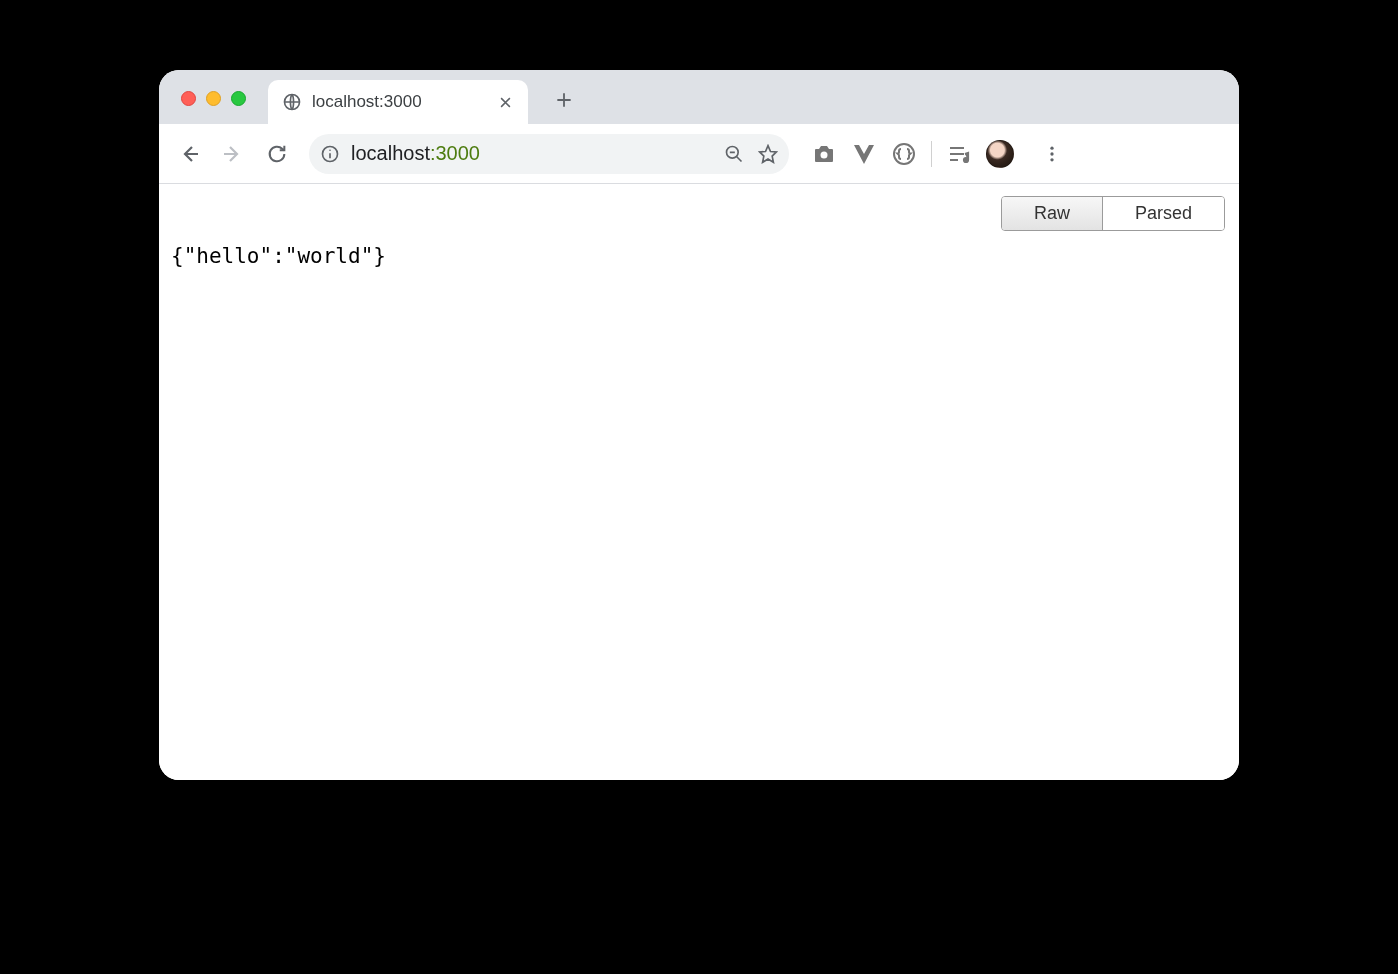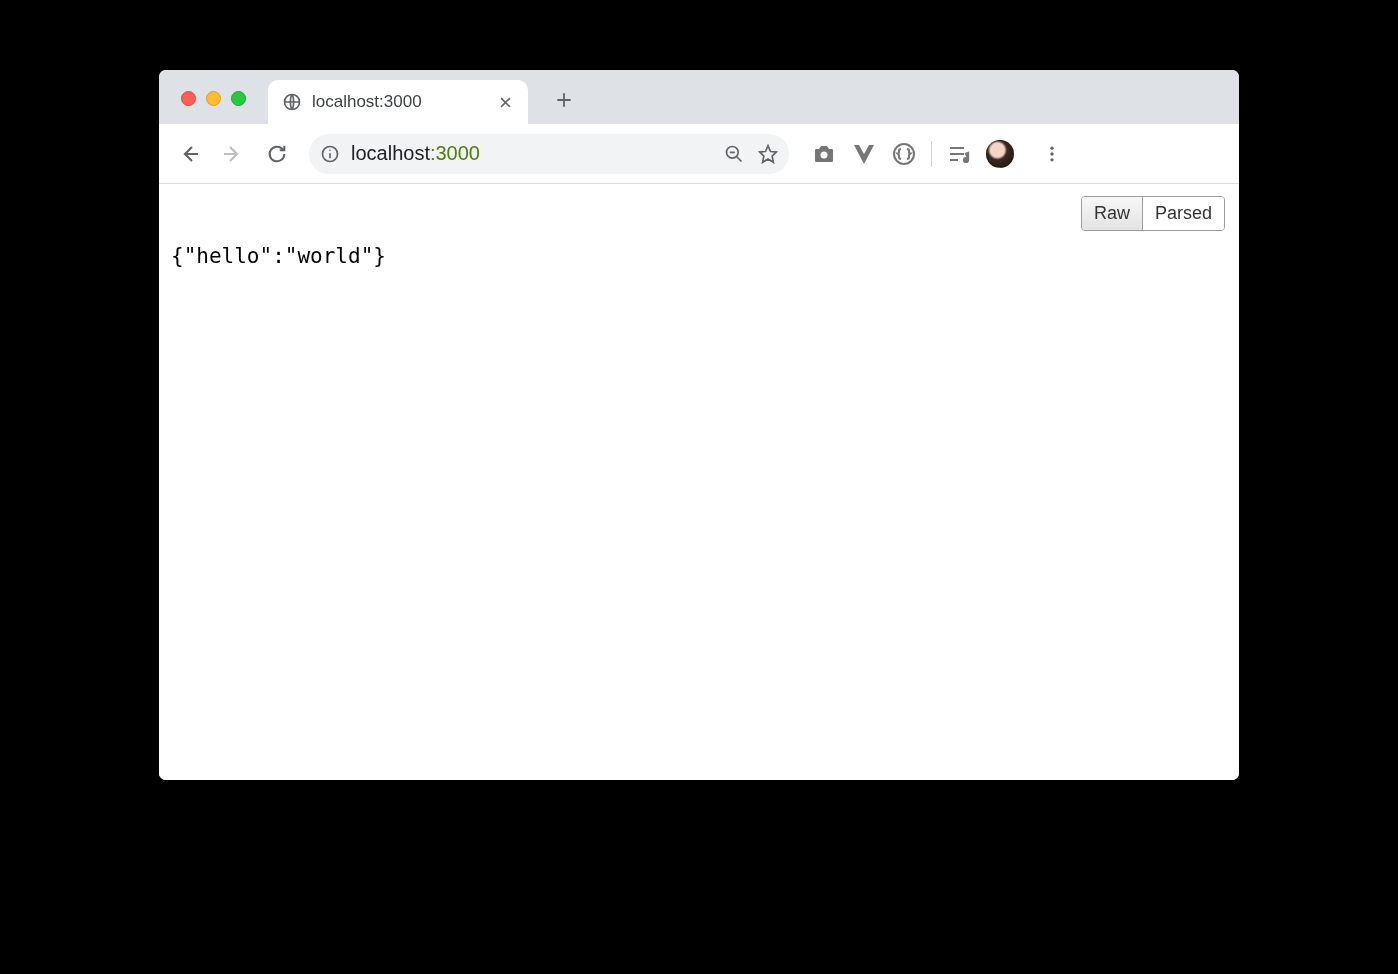--- a/index.html
+++ b/index.html
@@ -10,21 +10,21 @@
       font-family: -apple-system, BlinkMacSystemFont, "Segoe UI", Arial, sans-serif;
       display: flex;
       align-items: flex-start;
       justify-content: center;
       padding-top: 70px;
     }
     .browser-window {
       width: 1080px;
       height: 710px;
       background: #fff;
-      border-radius: 7px;
+      border-radius: 20px;
       overflow: hidden;
       box-shadow: 0 20px 60px rgba(0,0,0,0.5);
       display: flex;
       flex-direction: column;
     }
     
     .tab-strip {
       background: #dee1e6;
       height: 54px;
       display: flex;
@@ -172,21 +172,21 @@
       position:absolute;
       top: 12px;
       right: 14px;
       display:flex;
       border:1px solid #9b9b9b;
       border-radius:4px;
       overflow:hidden;
     }
     .view-toggle button {
       border:none;
-      padding: 6px 12px;
+      padding: 6px 32px;
       font-size: 18px;
       background:#fff;
       color:#333;
       cursor:pointer;
     }
     .view-toggle button.active {
       background: linear-gradient(#f7f7f7, #e3e3e3);
     }
     .view-toggle button:first-child {
       border-right:1px solid #9b9b9b;

